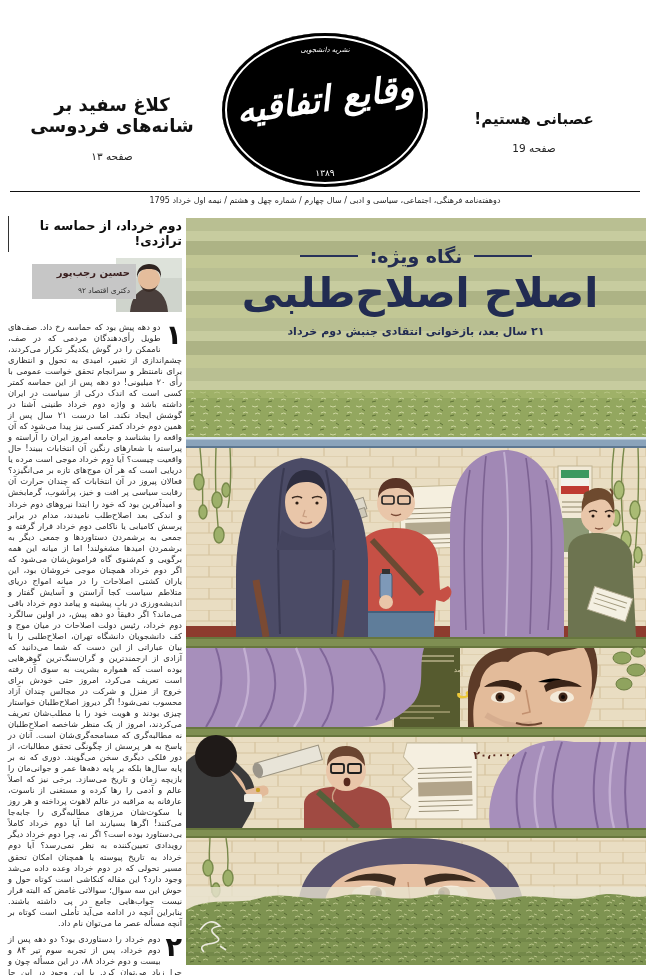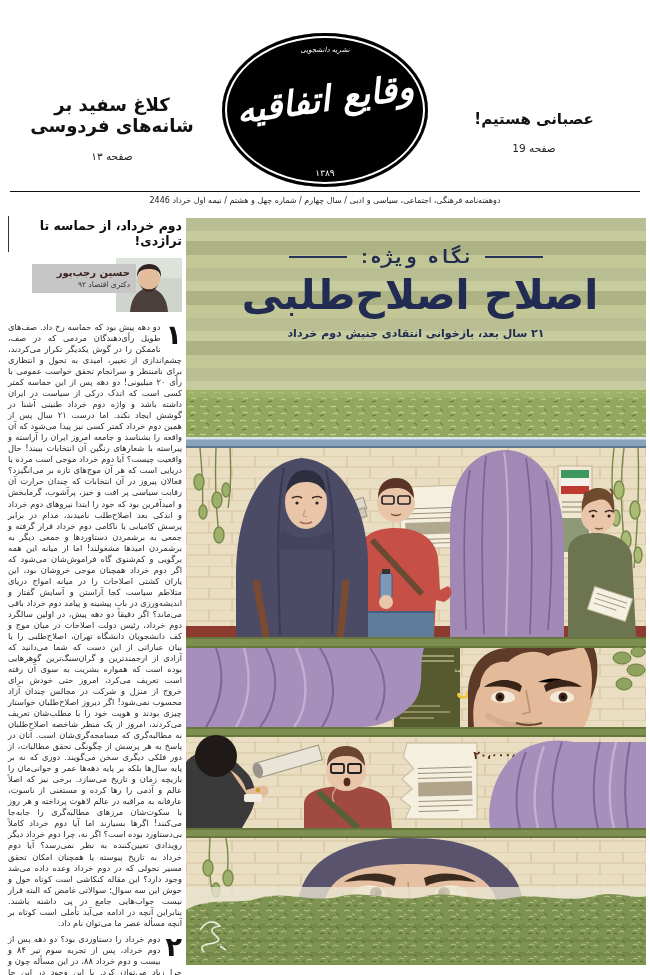--- a/index.html
+++ b/index.html
@@ -23,30 +23,30 @@
   .head-rule{position:absolute;top:191px;left:10px;right:10px;border-top:1.2px solid #111;}
   .issue-line{position:absolute;top:196px;left:0;right:0;text-align:center;font-size:8px;color:#222;direction:rtl;}
 
   
   .text-col{position:absolute;top:216px;left:8px;width:174px;direction:rtl;}
   .art-headline{font-weight:bold;font-size:12.5px;color:#0d0d0d;border-left:1.5px solid #333;padding:2px 0 4px 4px;direction:rtl;text-align:right;}
   .author-card{position:relative;height:56px;margin:6px 0 8px;}
   .author-photo{position:absolute;right:0;top:0;width:66px;height:54px;}
   .author-strip{position:absolute;right:46px;left:24px;top:6px;background:#c6c6c6;padding:3px 6px 4px;z-index:2;}
   .author-name{font-weight:bold;font-size:10px;color:#3a1f1f;}
-  .author-title{font-size:7.5px;color:#333;margin-top:2px;}
+  .author-title{font-size:7.5px;color:#333;margin-top:8px;}
   .body-text{font-size:8.3px;line-height:1.33;text-align:justify;color:#2a2a2a;}
   .body-text p{margin:0 0 5px;}
   .dropcap{float:right;font-size:27px;font-weight:bold;line-height:.9;margin:1px 0 0 5px;color:#111;}
 
   
   .illus{position:absolute;top:218px;left:186px;width:460px;height:747px;}
   .special-box{position:relative;width:460px;height:172px;direction:rtl;text-align:center;color:#222c52;
     background:repeating-linear-gradient(180deg,#b9bf92 0 13px,#c7cc9f 13px 23px,#adb385 23px 37px,#c2c795 37px 50px);}
-  .special-label-row{display:flex;align-items:center;justify-content:center;gap:12px;padding-top:27px;font-family:Liberation Mono, monospace;}
+  .special-label-row{display:flex;align-items:center;justify-content:center;gap:12px;padding-top:27px;}
   .special-label-row .dash{width:58px;border-top:2px solid #28325a;}
   .special-label{font-size:19px;font-weight:bold;}
   .special-title{font-size:41px;font-weight:bold;margin-top:2px;letter-spacing:-1px;padding-left:8px;}
   .special-sub{font-size:11px;font-weight:bold;margin-top:8px;}
   .panels{display:block;}
 </style>
 </head>
 <body>
 
 <div class="page">
@@ -62,21 +62,21 @@
     <div class="logo-title">وقایع اتفاقیه</div>
     <div class="logo-year">۱۳۸۹</div>
   </div>
 
   <div class="teaser teaser-left">
     <div class="t-title">کلاغ سفید بر شانه‌های فردوسی</div>
     <div class="t-page">صفحه ۱۳</div>
   </div>
 
   <div class="head-rule"></div>
-  <div class="issue-line">دوهفته‌نامه فرهنگی، اجتماعی، سیاسی و ادبی / سال چهارم / شماره چهل و هشتم / نیمه اول خرداد 2446</div>
+  <div class="issue-line">دوهفته‌نامه فرهنگی، اجتماعی، سیاسی و ادبی / سال چهارم / شماره چهل و هشتم / نیمه اول خرداد 1795</div>
 
   <aside class="text-col">
     <h2 class="art-headline" style="margin:0;padding-left:20px;">دوم خرداد، از حماسه تا تراژدی!</h2>
 
     <div class="author-card">
       <svg class="author-photo" viewBox="0 0 66 54">
         <rect width="66" height="54" fill="#cfd4cc"></rect>
         <rect width="66" height="20" fill="#dde2da"></rect>
         <path d="M14,54 C15,38 24,30 33,30 C42,30 51,38 52,54 Z" fill="#4a3f3c"></path>
         <circle cx="33" cy="21" r="11" fill="#e4bd9c"></circle>

